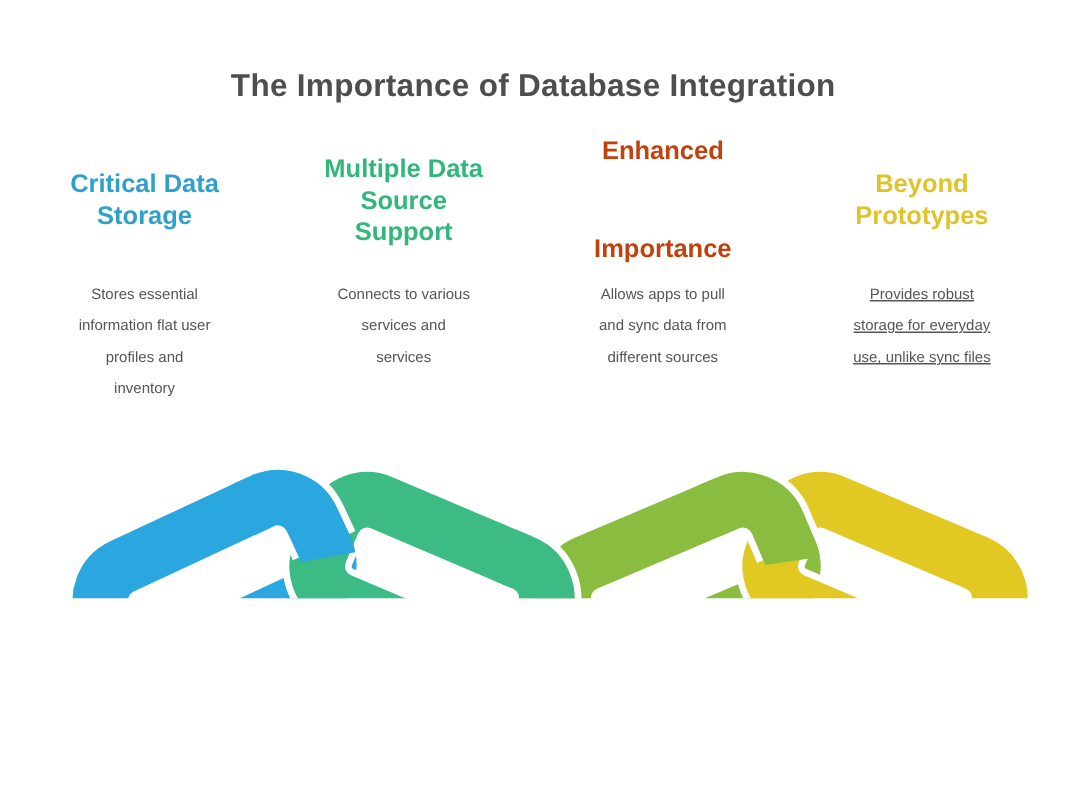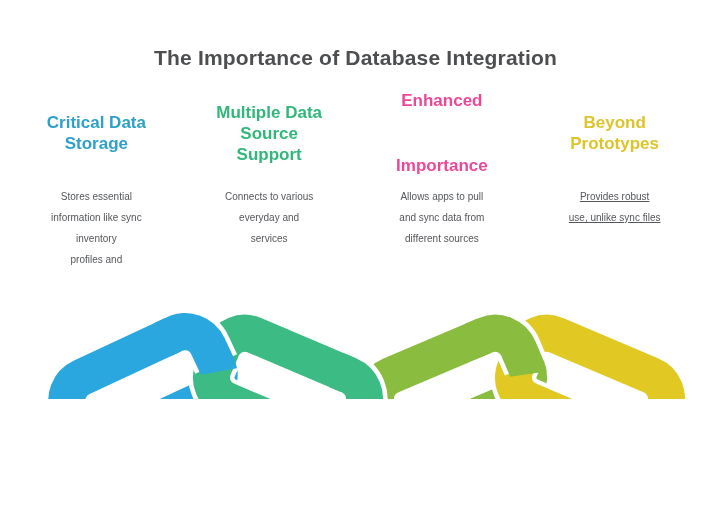--- a/index.html
+++ b/index.html
@@ -61,58 +61,59 @@
 
   <div class="columns">
 
     <div class="col">
       <div class="col-head" style="color: rgb(47, 159, 203);">
         <span>Critical Data</span>
         <span>Storage</span>
       </div>
       <div class="col-body" style="color: rgb(84, 86, 90);">
         <span>Stores essential</span>
-        <span>information like sync</span>
+        <span>information flat user</span>
+        <span>profiles and</span>
         <span>inventory</span>
-        <span>profiles and</span>
       </div>
     </div>
 
     <div class="col">
       <div class="col-head" style="color: rgb(49, 183, 122);">
         <span>Multiple Data</span>
         <span>Source</span>
         <span>Support</span>
       </div>
       <div class="col-body" style="color: rgb(84, 86, 90); text-align: center;">
         <span>Connects to various</span>
-        <span>everyday and</span>
+        <span>services and</span>
         <span>services</span>
       </div>
     </div>
 
     <div class="col">
-      <div class="col-head" style="color: #ec4899; gap: 44px;">
+      <div class="col-head" style="color: #c2410c; gap: 44px;">
         <span>Enhanced</span>
         <span>Importance</span>
       </div>
       <div class="col-body" style="color: rgb(84, 86, 90);">
         <span>Allows apps to pull</span>
         <span>and sync data from</span>
         <span>different sources</span>
       </div>
     </div>
 
     <div class="col">
       <div class="col-head" style="color: rgb(222, 196, 43);">
         <span>Beyond</span>
         <span>Prototypes</span>
       </div>
       <div class="col-body" style="color: rgb(84, 86, 90); text-decoration: underline;">
         <span>Provides robust</span>
+        <span>storage for everyday</span>
         <span>use, unlike sync files</span>
       </div>
     </div>
 
   </div>
 
   <svg class="chain" width="711" height="245" viewBox="0 0 711 245" aria-hidden="true">
 
     <g transform="translate(143,110) rotate(-25)">
       <rect class="casing" x="-76.5" y="-35.5" width="153" height="71" rx="25" pathLength="100" style="stroke: rgb(255, 255, 255);"></rect>

